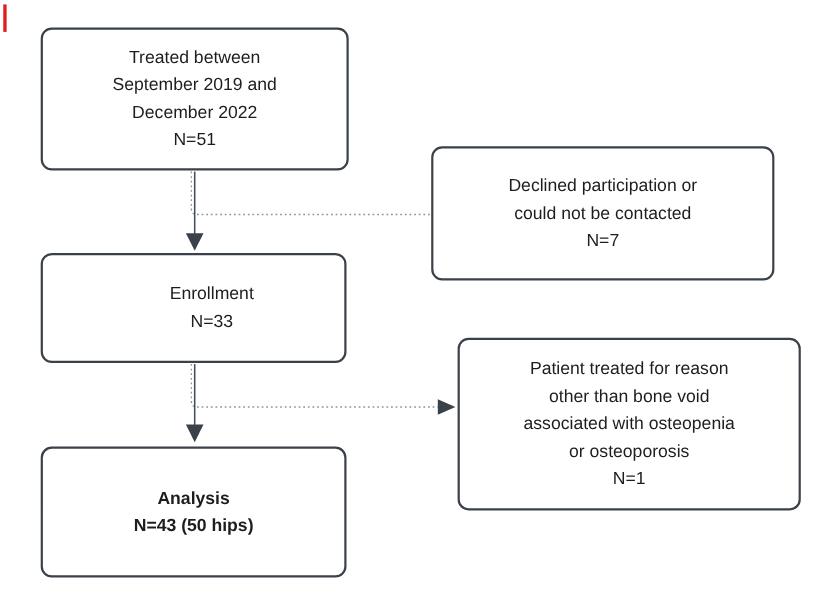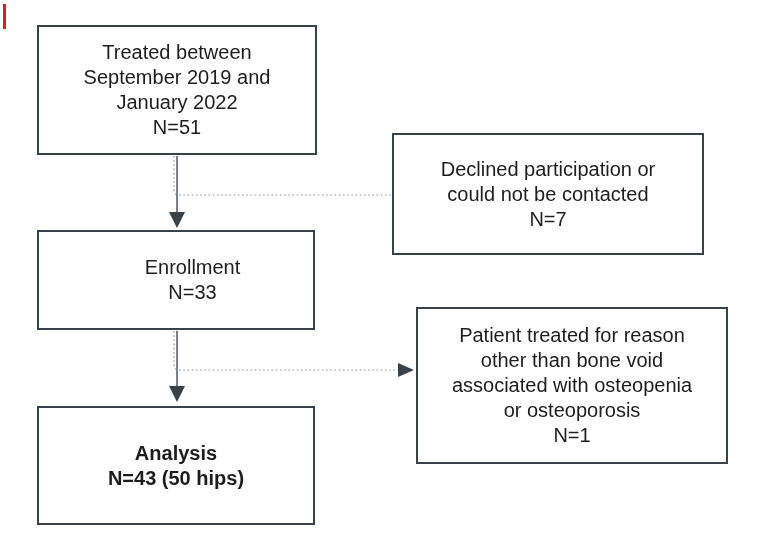--- a/index.html
+++ b/index.html
@@ -2,23 +2,23 @@
 <html><head>
 <meta charset="utf-8">
 <style>
   html,body{margin:0;padding:0;background:#ffffff;}
   .canvas{
     position:relative;width:762px;height:552px;background:#ffffff;overflow:hidden;
     font-family:"Liberation Sans",sans-serif;
   }
   .fbox{
     position:absolute;box-sizing:border-box;background:#ffffff;
-    border:2px solid #3a4149;border-radius:0;
+    border:2px solid #3a4149;border-radius:10px;
     display:flex;flex-direction:column;justify-content:center;align-items:flex-start;
-    text-align:center;font-size:20px;line-height:25px;color:#1d1d1d;
+    text-align:center;font-size:16px;line-height:25px;color:#1d1d1d;
   }
   .fbox .line{width:100%;}
   #box-treated   {left:37px;  top:25px;  width:280px; height:130px;}
   #box-declined  {left:392px; top:133px; width:312px; height:122px;}
   #box-enrollment{left:37px;  top:230px; width:278px; height:100px;padding-left:33px;}
   #box-excluded  {left:416px; top:307px; width:312px; height:157px;}
   #box-analysis  {left:37px;  top:406px; width:278px; height:119px;font-weight:bold;}
   .connectors{position:absolute;left:0;top:0;pointer-events:none;}
   .solid-line{stroke:#454c58;stroke-width:1.4;fill:none;}
   .dotted-line{stroke:#8d949c;stroke-width:1.2;fill:none;stroke-dasharray:1.6 2.6;}
@@ -51,21 +51,21 @@
 
     <g>
       <path class="dotted-line" d="M174,331 L174,365 Q174,370 179,370 L398,370"></path>
       <polygon class="arrowhead" points="398,363 398,377 414,370"></polygon>
     </g>
   </svg>
 
   <div class="fbox" id="box-treated">
     <div class="line">Treated between</div>
     <div class="line">September 2019 and</div>
-    <div class="line">January 2022</div>
+    <div class="line">December 2022</div>
     <div class="line">N=51</div>
   </div>
 
   <div class="fbox" id="box-declined">
     <div class="line">Declined participation or</div>
     <div class="line">could not be contacted</div>
     <div class="line">N=7</div>
   </div>
 
   <div class="fbox" id="box-enrollment">

